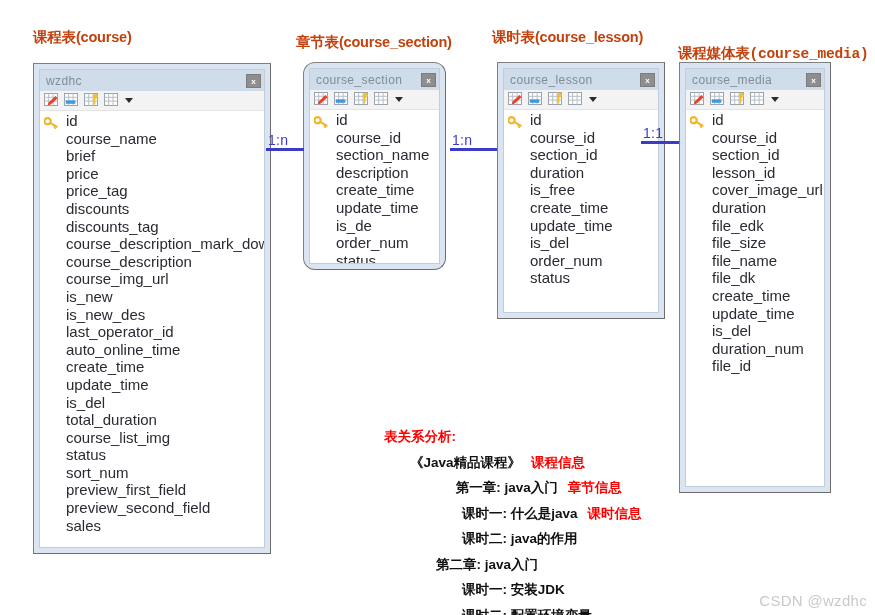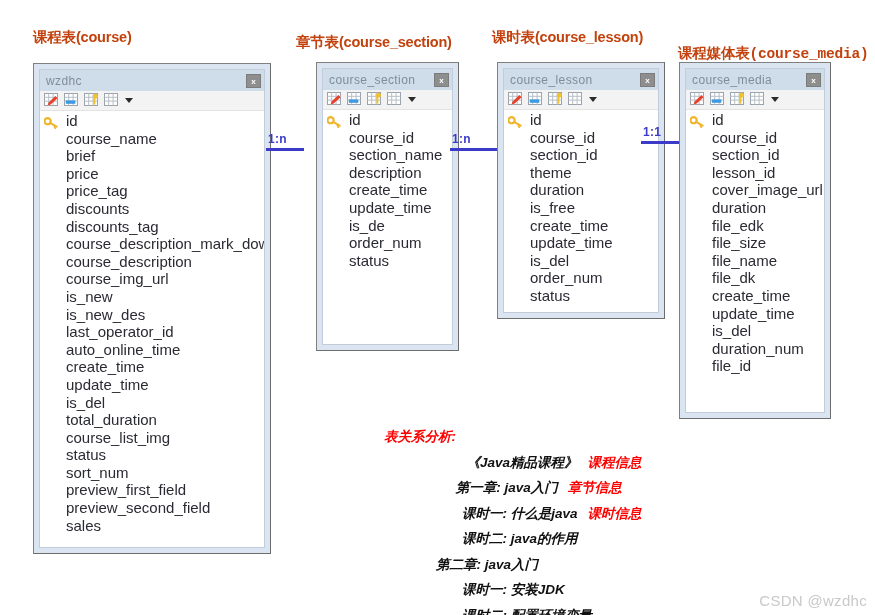--- a/index.html
+++ b/index.html
@@ -127,36 +127,36 @@
     position: absolute;
     height: 3px;
     background: #3b3bc8;
     left: 0;
     top: 15px;
   }
   .rel-label {
     position: absolute;
     left: 2px;
     top: -1px;
-    font-size: 12px;
-    font-weight: bold;
+    font-size: 14px;
+    font-weight: normal;
     color: #3b3bc8;
     letter-spacing: 0.3px;
   }
 
   
   .analysis {
     position: absolute;
     left: 384px;
     top: 424px;
     font-size: 13.5px;
     font-weight: bold;
     line-height: 25.5px;
   }
-  .an-row { white-space: nowrap; font-style: italic; }
+  .an-row { white-space: nowrap; }
   .an-black { color: #111111; }
   .an-red { color: #ff0000; }
 
   .watermark {
     position: absolute;
     right: 8px;
     bottom: 6px;
     font-size: 15px;
     color: #c9c9c9;
     letter-spacing: 0.3px;
@@ -252,21 +252,21 @@
           <div class="field"><span>course_list_img</span></div>
           <div class="field"><span>status</span></div>
           <div class="field"><span>sort_num</span></div>
           <div class="field"><span>preview_first_field</span></div>
           <div class="field"><span>preview_second_field</span></div>
           <div class="field"><span>sales</span></div>
         </div>
       </div>
     </div>
     <div class="table-caption" style="left: 296px; top: 33px;">章节表(course_section)</div>
-    <div class="tbl" style="left: 316px; top: 62px; width: 143px; height: 289px;">
+    <div class="tbl" style="left: 303px; top: 62px; width: 143px; height: 208px; border-radius: 12px;">
       <div class="tbl-inner">
         <div class="tbl-titlebar">
           <div class="tbl-title">course_section</div>
           <div class="tbl-close">x</div>
         </div>
         <div class="tbl-toolbar">
           <span>
             <svg width="16" height="15" viewBox="0 0 16 15" class="gicon">
               <g>
                 <rect x="0.5" y="0.5" width="13" height="12" fill="#ffffff" stroke="#9aa3ad"></rect>
@@ -396,33 +396,32 @@
           <span class="caret"></span>
         </div>
         <div class="fields">
           <div class="field pk"><span class="key-icon"><svg width="14" height="12" viewBox="0 0 14 12">
                 <circle cx="3.6" cy="4.2" r="3.1" fill="none" stroke="#f0b429" stroke-width="2.1"></circle>
                 <path d="M6.1 5.8 L12.6 9.6" stroke="#f0b429" stroke-width="2.1" fill="none" stroke-linecap="round"></path>
                 <path d="M10.4 9.8 L11.3 11.4" stroke="#f0b429" stroke-width="1.6" stroke-linecap="round"></path>
               </svg></span><span>id</span></div>
           <div class="field"><span>course_id</span></div>
           <div class="field"><span>section_id</span></div>
-          <div class="field"><span>theme</span></div>
           <div class="field"><span>duration</span></div>
           <div class="field"><span>is_free</span></div>
           <div class="field"><span>create_time</span></div>
           <div class="field"><span>update_time</span></div>
           <div class="field"><span>is_del</span></div>
           <div class="field"><span>order_num</span></div>
           <div class="field"><span>status</span></div>
         </div>
       </div>
     </div>
     <div class="table-caption" style="left: 678px; top: 44px; font-family: Liberation Mono, monospace;">课程媒体表(course_media)</div>
-    <div class="tbl" style="left: 679px; top: 62px; width: 152px; height: 357px;">
+    <div class="tbl" style="left: 679px; top: 62px; width: 152px; height: 431px;">
       <div class="tbl-inner">
         <div class="tbl-titlebar">
           <div class="tbl-title">course_media</div>
           <div class="tbl-close">x</div>
         </div>
         <div class="tbl-toolbar">
           <span>
             <svg width="16" height="15" viewBox="0 0 16 15" class="gicon">
               <g>
                 <rect x="0.5" y="0.5" width="13" height="12" fill="#ffffff" stroke="#9aa3ad"></rect>
@@ -504,21 +503,21 @@
     <div class="rel" style="left: 450px; top: 133px; width: 47px; height: 20px;">
       <div class="rel-label">1:n</div>
       <div class="rel-line" style="width: 47px;"></div>
     </div>
     <div class="rel" style="left: 641px; top: 126px; width: 38px; height: 20px;">
       <div class="rel-label">1:1</div>
       <div class="rel-line" style="width: 38px;"></div>
     </div>
     <div class="analysis">
       <div class="an-row an-red">表关系分析:</div>
-      <div class="an-row" style="padding-left: 26px; text-align: right;"><span class="an-black">《Java精品课程》</span><span class="an-red" style="margin-left: 10px;">课程信息</span></div>
+      <div class="an-row" style="padding-left: 26px;"><span class="an-black">《Java精品课程》</span><span class="an-red" style="margin-left: 10px;">课程信息</span></div>
       <div class="an-row" style="padding-left: 52px; text-align: center;"><span class="an-black">第一章: java入门</span><span class="an-red" style="margin-left: 10px;">章节信息</span></div>
       <div class="an-row" style="padding-left: 78px;"><span class="an-black">课时一: 什么是java</span><span class="an-red" style="margin-left: 10px;">课时信息</span></div>
       <div class="an-row" style="padding-left: 78px;"><span class="an-black">课时二: java的作用</span></div>
       <div class="an-row" style="padding-left: 52px;"><span class="an-black">第二章: java入门</span></div>
       <div class="an-row" style="padding-left: 78px;"><span class="an-black">课时一: 安装JDK</span></div>
       <div class="an-row" style="padding-left: 78px;"><span class="an-black">课时二: 配置环境变量</span></div>
     </div>
   </div>
 
 <div class="watermark">CSDN @wzdhc</div>

